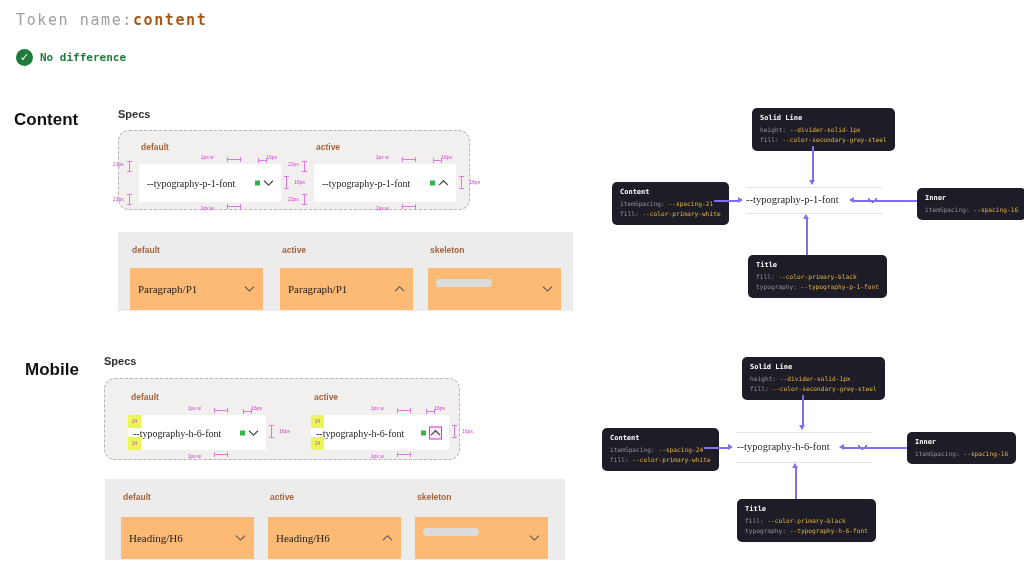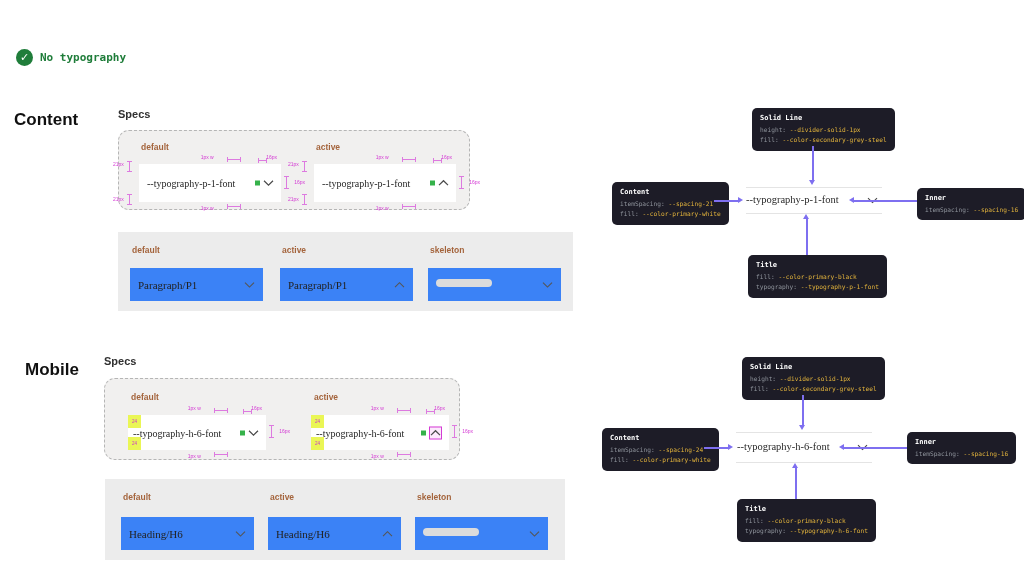--- a/index.html
+++ b/index.html
@@ -41,21 +41,21 @@
   .ibeam-h::before{left:0;}
   .ibeam-h::after{right:0;}
   .pad-sq{position:absolute;width:13px;height:13px;background:#eaf655;
        font-size:4.5px;color:#c93bc9;text-align:center;line-height:13px;}
   .chev-hl{width:13px;height:13px;border:1px solid #d43bd4;background:rgba(230,80,230,0.12);
        display:flex;align-items:center;justify-content:center;box-sizing:border-box;}
 
   
   .panel{position:absolute;background:#ececec;}
   .ctl-label{position:absolute;top:13px;font-size:8.5px;font-weight:bold;color:#a4643c;}
-  .ctl{position:absolute;top:36px;width:133px;height:33px;background:#3b82f6;cursor:pointer;}
+  .ctl{position:absolute;top:36px;width:133px;height:42px;background:#fdba74;cursor:pointer;}
   .ctl-value{position:absolute;left:8px;top:50%;transform:translateY(-50%);
        font-family:"Liberation Serif",serif;font-size:11px;color:#222;white-space:nowrap;}
   .ctl-chevron{position:absolute;right:8px;top:50%;transform:translateY(-50%);display:flex;}
   .skel-bar{position:absolute;left:8px;top:11px;width:56px;height:8px;border-radius:4px;background:#dcdcdc;}
 
   
   .diagram{position:absolute;}
   .dg-divider{position:absolute;height:1px;background:#e4e4e4;}
   .dg-token{position:absolute;font-family:"Liberation Serif",serif;font-size:10.5px;color:#2a2a2a;white-space:nowrap;}
   .dg-chevron{position:absolute;display:flex;}
@@ -72,23 +72,26 @@
   .ah-down{border-left:3.5px solid transparent;border-right:3.5px solid transparent;border-top:5px solid #7e6ff0;border-bottom:0;}
   .ah-up{border-left:3.5px solid transparent;border-right:3.5px solid transparent;border-bottom:5px solid #7e6ff0;border-top:0;}
   .ah-right{border-top:3.5px solid transparent;border-bottom:3.5px solid transparent;border-left:5px solid #7e6ff0;border-right:0;}
   .ah-left{border-top:3.5px solid transparent;border-bottom:3.5px solid transparent;border-right:5px solid #7e6ff0;border-left:0;}
 </style>
 </head>
 <body>
 
 <div class="page">
 
+  <div class="hdr">
+    <span class="hdr-label">Token name:</span><span class="hdr-token">content</span>
+  </div>
   <div class="status">
     <span class="status-icon">✓</span>
-    <span class="status-text">No typography</span>
+    <span class="status-text">No difference</span>
   </div>
 
   <div class="sec-title" style="top:110px;">Content</div>
   <div class="specs-label" style="left:118px;top:108px;">Specs</div>
 
   <div class="spec-card" style="left:118px;top:130px;width:350px;height:78px;">
 
     <div class="variant-label" style="left:22px;top:11px;">default</div>
     <div class="spec-box" style="left:20px;top:33px;width:142px;height:38px;">
       <span class="m-label" style="left:-26px;top:-2px;">21px</span>

